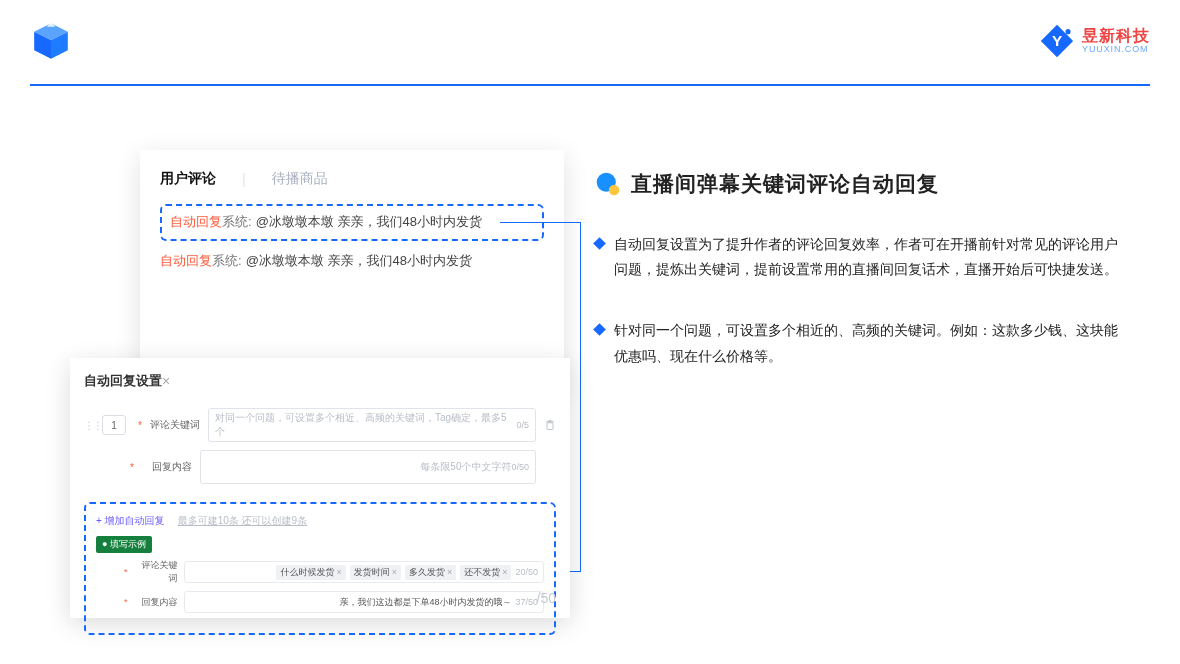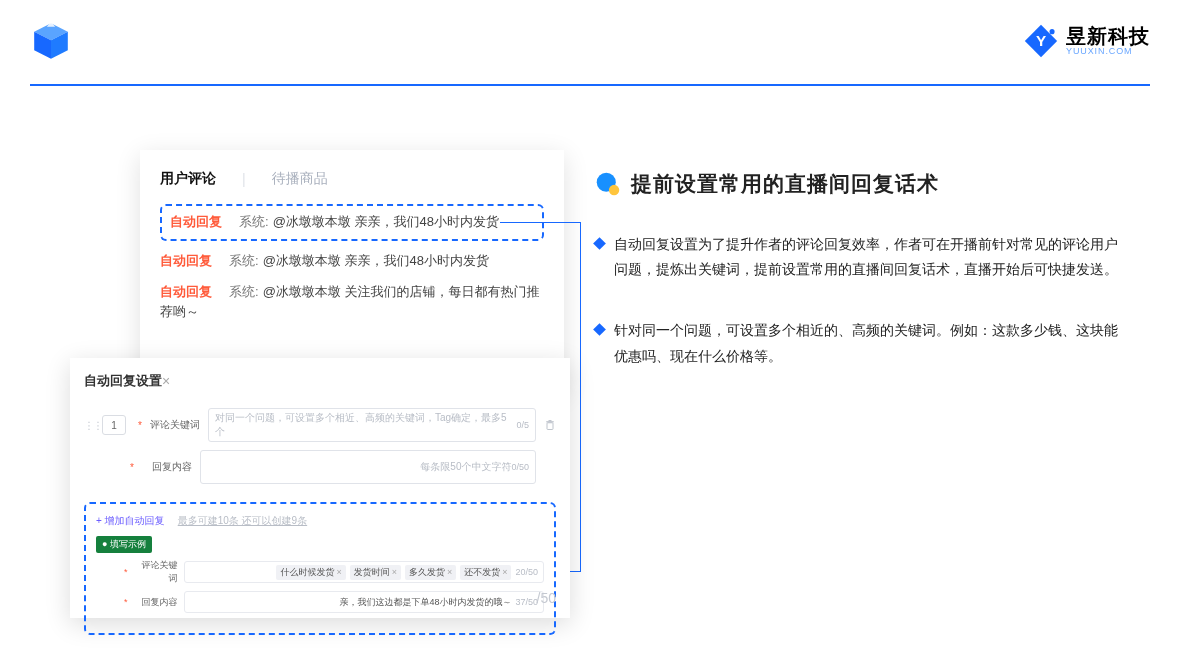--- a/index.html
+++ b/index.html
@@ -29,21 +29,21 @@
     font-size: 28px;
     font-weight: 600;
     letter-spacing: 2px;
     color: #222;
   }
   .brand { display: flex; align-items: center; gap: 8px; }
   .brand-mark {
     width: 34px; height: 34px;
   }
   .brand-text { line-height: 1.05; }
-  .brand-cn { font-size: 20px; font-weight: 700; color: #000000; letter-spacing: 1px; }
+  .brand-cn { font-size: 16px; font-weight: 700; color: #ef4444; letter-spacing: 1px; }
   .brand-en { font-size: 9px; color: #6aa7ff; letter-spacing: .9px; }
   .header-rule {
     position: absolute;
     left: 30px; right: 30px; top: 84px;
     height: 2px;
     background: #1768ff;
   }
 
   
   .desc {
@@ -91,21 +91,21 @@
   .tabs { display: flex; gap: 26px; font-size: 14px; margin-bottom: 16px; align-items: center; }
   .tab-active { font-weight: 700; color: #111; }
   .tab-inactive { color: #a9b0bd; }
   .tab-divider { color: #e0e3e8; }
   .comment-line {
     font-size: 13px;
     color: #444;
     line-height: 1.6;
     margin-bottom: 10px;
   }
-  .comment-line .ar { color: #ff5b3b; margin-right: 17px; font-weight: 700; }
+  .comment-line .ar { color: #ff5b3b; margin-right: 0; font-weight: 400; }
   .comment-line .sys { color: #777; margin-right: 4px; }
   .highlight-box {
     border: 2px dashed #1768ff;
     border-radius: 6px;
     padding: 6px 8px;
     margin-bottom: 10px;
     position: relative;
   }
 
   
@@ -273,21 +273,21 @@
 <div class="header-rule"></div>
 
 <div class="desc">
   <div class="desc-head">
     <div class="chat-bubble">
       <svg viewBox="0 0 30 30">
         <circle cx="13" cy="13" r="11" fill="#1890ff"></circle>
         <circle cx="22" cy="22" r="6" fill="#ffc53d"></circle>
       </svg>
     </div>
-    <div class="desc-title">提前设置常用的直播间回复话术</div>
+    <div class="desc-title">直播间弹幕关键词评论自动回复</div>
   </div>
   <div class="bullet-item">
     <div class="diamond"></div>
     <div>自动回复设置为了提升作者的评论回复效率，作者可在开播前针对常见的评论用户问题，提炼出关键词，提前设置常用的直播间回复话术，直播开始后可快捷发送。</div>
   </div>
   <div class="bullet-item">
     <div class="diamond"></div>
     <div>针对同一个问题，可设置多个相近的、高频的关键词。例如：这款多少钱、这块能优惠吗、现在什么价格等。</div>
   </div>
 </div>
@@ -302,23 +302,20 @@
     </div>
 
     <div class="highlight-box">
       <div class="comment-line" style="margin-bottom:0">
         <span class="ar">自动回复</span><span class="sys">系统:</span><span>@冰墩墩本墩 亲亲，我们48小时内发货</span>
       </div>
     </div>
 
     <div class="comment-line">
       <span class="ar">自动回复</span><span class="sys">系统:</span><span>@冰墩墩本墩 亲亲，我们48小时内发货</span>
-    </div>
-    <div class="comment-line">
-      <span class="ar">自动回复</span><span class="sys">系统:</span><span>@冰墩墩本墩 关注我们的店铺，每日都有热门推荐哟～</span>
     </div>
   </div>
 
   <div class="connector connector-h1"></div>
   <div class="connector connector-v"></div>
   <div class="connector connector-h2"></div>
 
   <div class="settings-card">
     <div class="settings-title">
       <span>自动回复设置</span>

